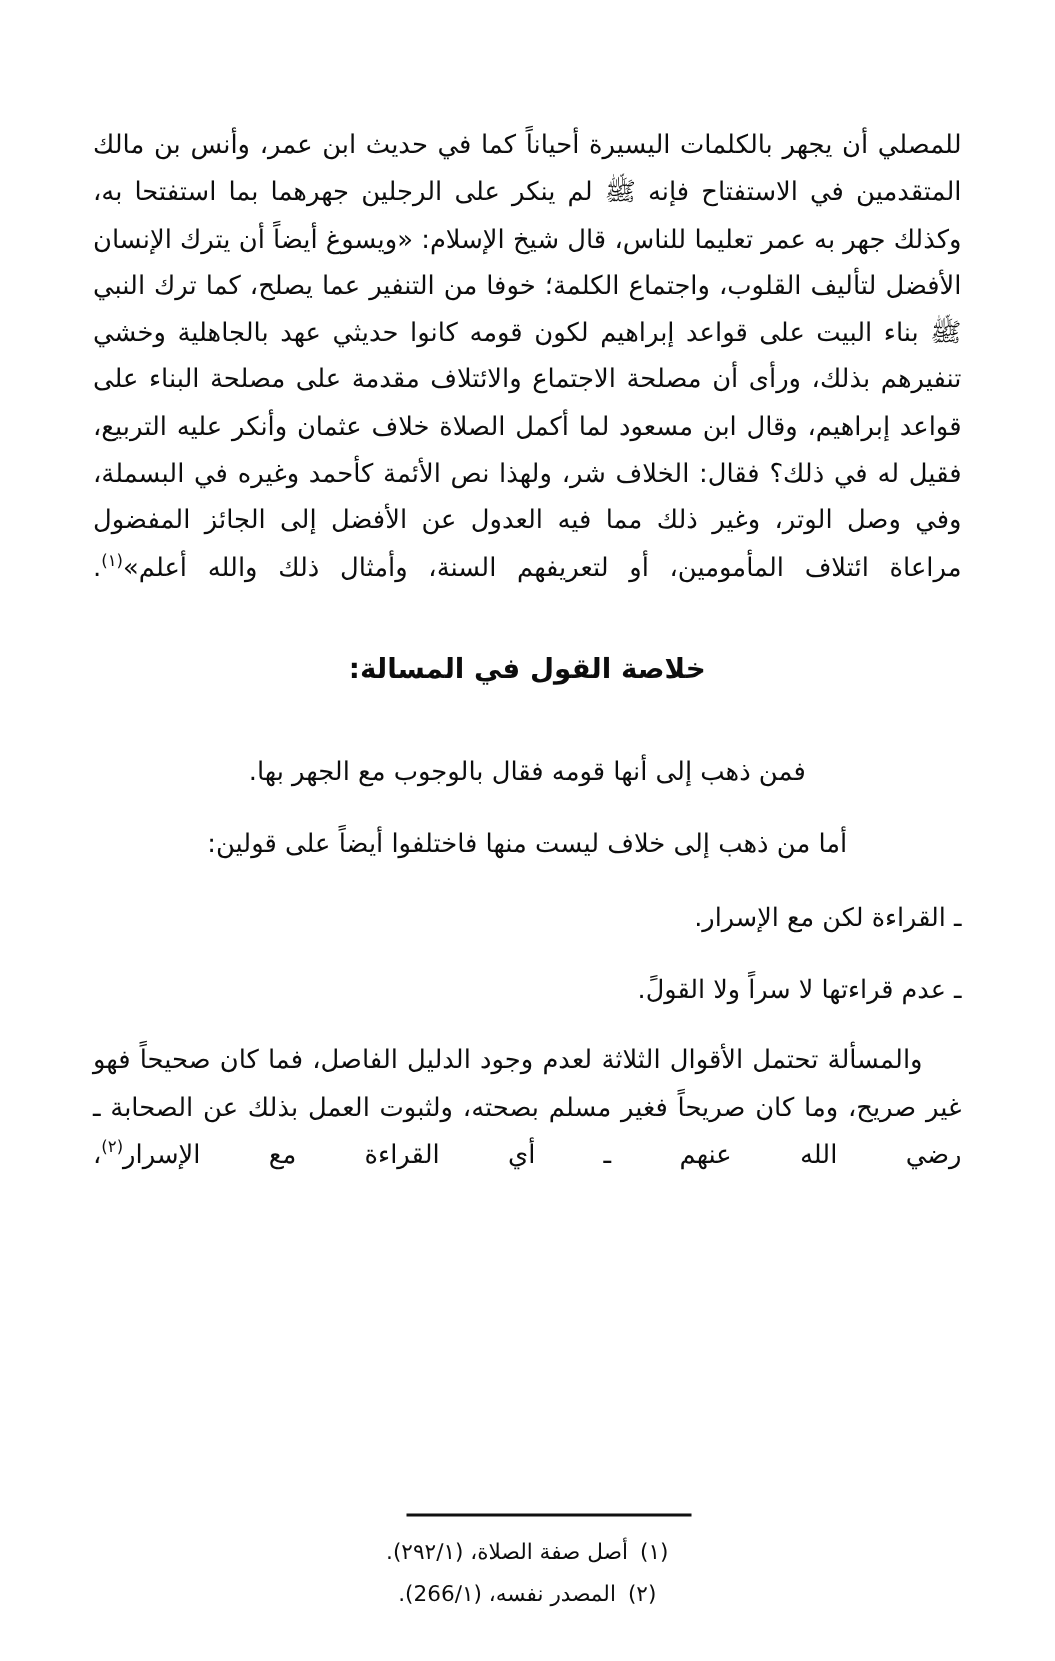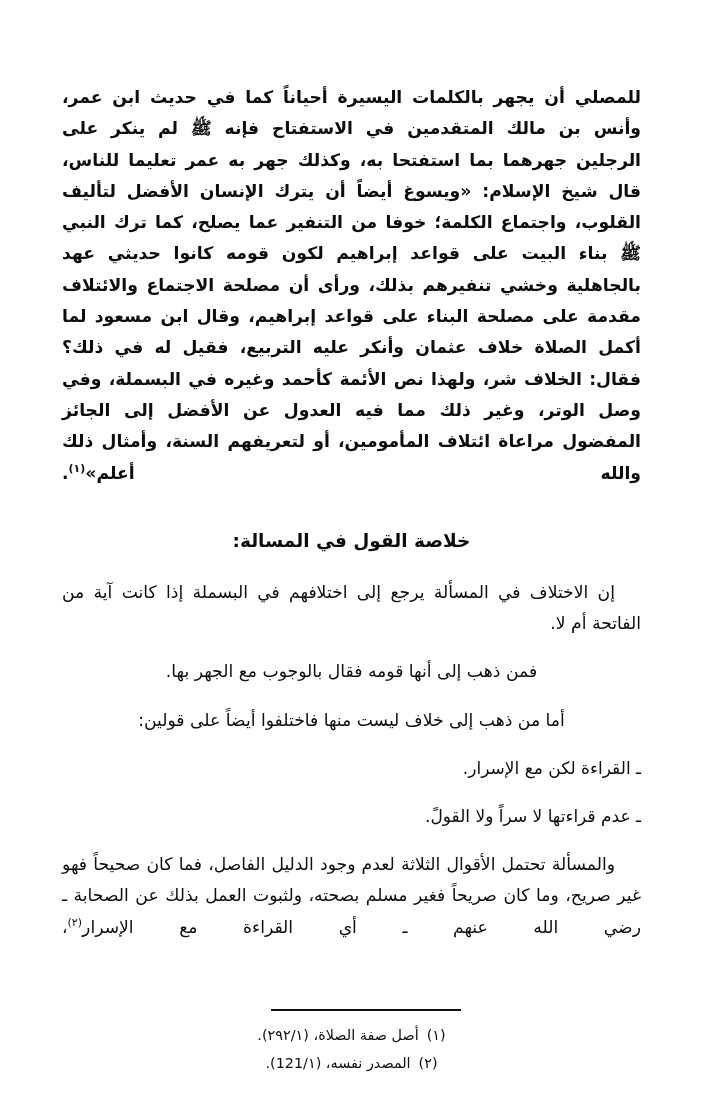--- a/index.html
+++ b/index.html
@@ -25,21 +25,20 @@
     padding: 82px 62px 30px 62px;
     display: flex;
     flex-direction: column;
   }
   .body-text {
     font-size: 17.2px;
     line-height: 1.82;
     text-align: justify;
     text-align-last: justify;
     letter-spacing: 0px;
-    font-weight: bold;
   }
   .para {
     margin: 0 0 0 0;
     font-size: 17.2px;
     line-height: 1.82;
     text-align: justify;
     text-align-last: justify;
   }
   .para.indent {
     text-indent: 26px;
@@ -106,21 +105,20 @@
 <div class="page">
 
   <div class="para body-text"><span>للمصلي أن يجهر بالكلمات اليسيرة أحياناً كما في حديث ابن عمر، وأنس بن مالك المتقدمين في الاستفتاح فإنه ﷺ لم ينكر على الرجلين جهرهما بما استفتحا به، وكذلك جهر به عمر تعليما للناس، قال شيخ الإسلام: «ويسوغ أيضاً أن يترك الإنسان الأفضل لتأليف القلوب، واجتماع الكلمة؛ خوفا من التنفير عما يصلح، كما ترك النبي ﷺ بناء البيت على قواعد إبراهيم لكون قومه كانوا حديثي عهد بالجاهلية وخشي تنفيرهم بذلك، ورأى أن مصلحة الاجتماع والائتلاف مقدمة على مصلحة البناء على قواعد إبراهيم، وقال ابن مسعود لما أكمل الصلاة خلاف عثمان وأنكر عليه التربيع، فقيل له في ذلك؟ فقال: الخلاف شر، ولهذا نص الأئمة كأحمد وغيره في البسملة، وفي وصل الوتر، وغير ذلك مما فيه العدول عن الأفضل إلى الجائز المفضول مراعاة ائتلاف المأمومين، أو لتعريفهم السنة، وأمثال ذلك والله أعلم»</span><sup class="fn">(١)</sup>.</div>
 
   <div class="gap-lg"></div>
 
   <div class="section-heading">خلاصة القول في المسالة:</div>
 
   <div class="gap-sm"></div>
 
-  <div class="para indent last-right">إن الاختلاف في المسألة يرجع إلى اختلافهم في البسملة إذا كانت آية من الفاتحة أم لا.</div>
 
   <div class="gap-md"></div>
 
   <div class="para center-last">فمن ذهب إلى أنها قومه فقال بالوجوب مع الجهر بها.</div>
 
   <div class="gap-md"></div>
 
   <div class="para center-last">أما من ذهب إلى خلاف ليست منها فاختلفوا أيضاً على قولين:</div>
 
   <div class="gap-md"></div>
@@ -139,18 +137,18 @@
 
   <div class="footnote-rule"></div>
 
   <div class="footnotes">
     <div class="fn-row">
       <span class="fn-num">(١)</span>
       <span class="fn-text">أصل صفة الصلاة، (٢٩٢/١).</span>
     </div>
     <div class="fn-row">
       <span class="fn-num">(٢)</span>
-      <span class="fn-text">المصدر نفسه، (121/١).</span>
+      <span class="fn-text">المصدر نفسه، (266/١).</span>
     </div>
   </div>
 
 
 </div>
 
 </body></html>

